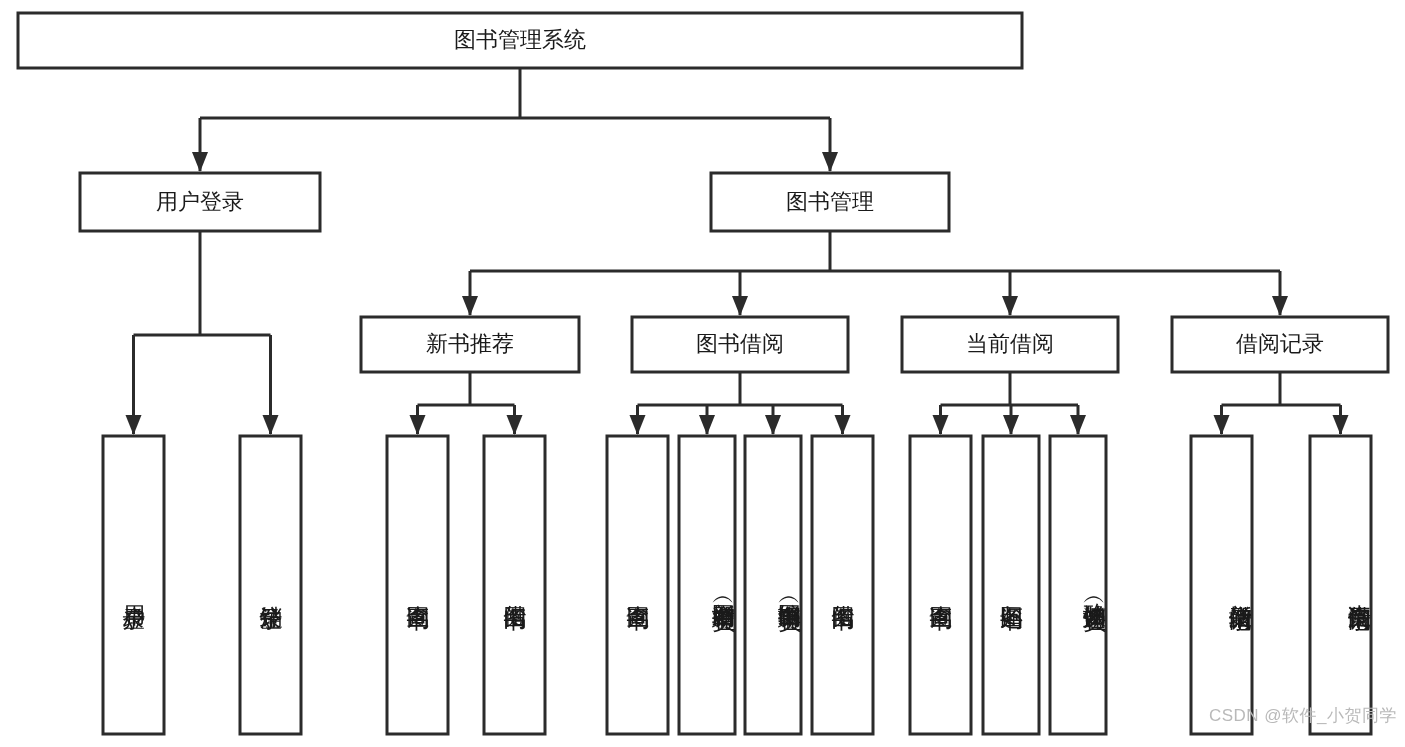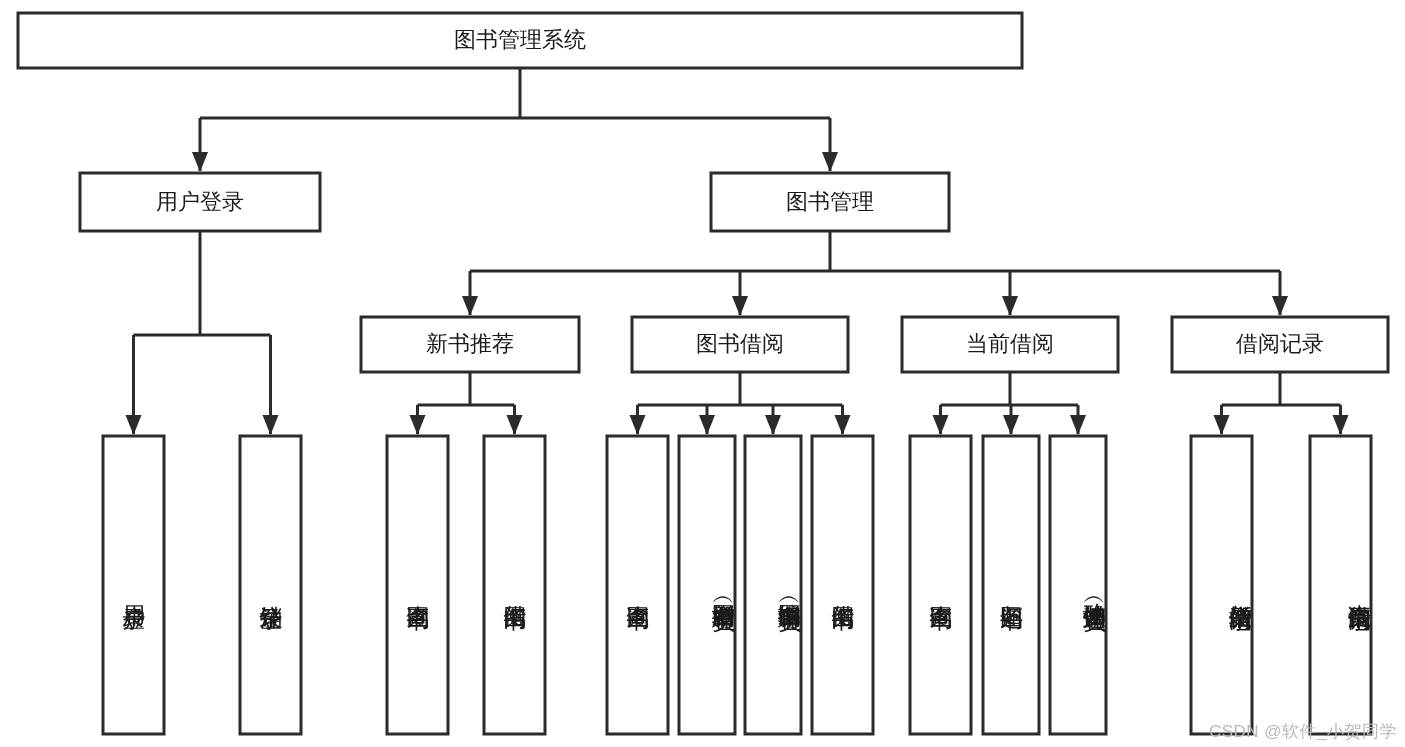--- a/index.html
+++ b/index.html
@@ -59,21 +59,21 @@
     letter-spacing: 1px;
     white-space: nowrap;
     display: flex;
     align-items: flex-start;
     justify-content: center;
     pointer-events: none;
   }
   .watermark {
     position: absolute;
     right: 8px;
-    bottom: 4px;
+    bottom: 20px;
     font-family: "Liberation Sans", "DejaVu Sans", sans-serif;
     font-size: 17px;
     color: #b9b9b9;
     white-space: nowrap;
     letter-spacing: 0.5px;
   }
 </style>
 </head>
 <body>
 

